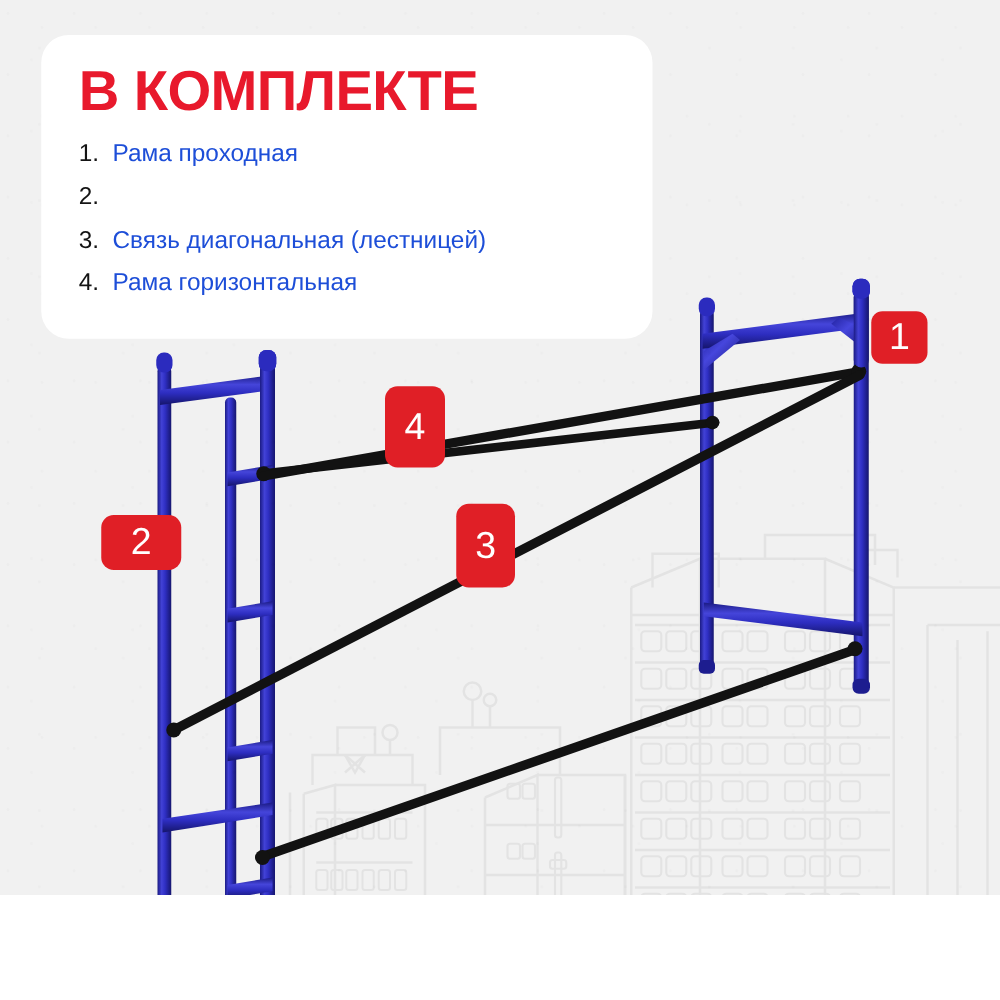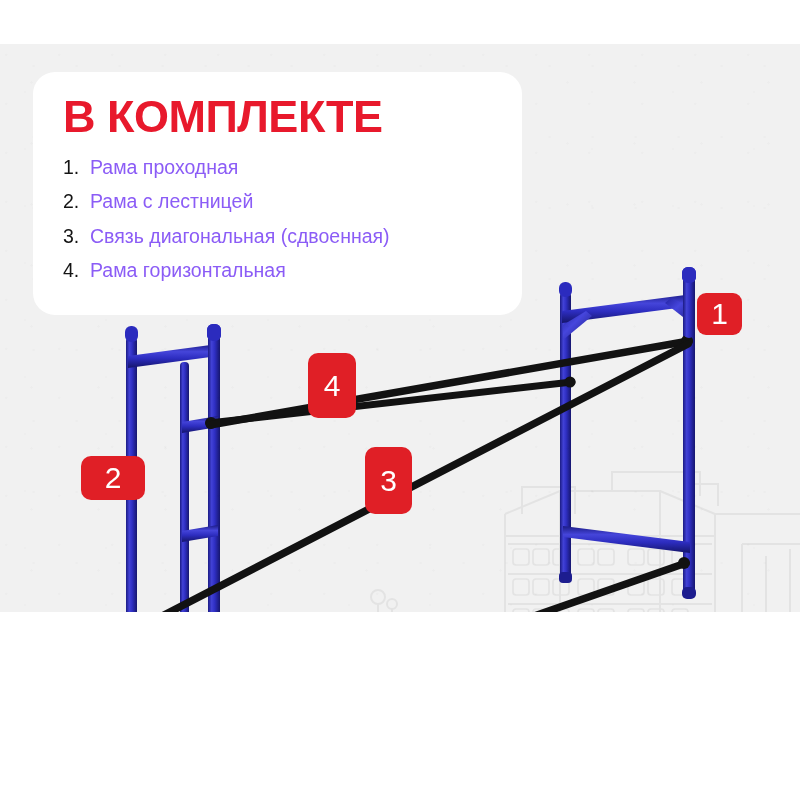--- a/index.html
+++ b/index.html
@@ -3,25 +3,24 @@
 <meta charset="utf-8">
 <style>
   html, body {
     margin: 0;
     padding: 0;
     background: #ffffff;
   }
   #stage {
     position: relative;
     width: 800px;
-    height: 568px;
+    height: 716px;
     overflow: hidden;
     background: #f1f1f1;
     font-family: "Liberation Sans", sans-serif;
-    margin-top: 44px;
   }
   
   #grain {
     position: absolute;
     inset: 0;
     pointer-events: none;
     opacity: .55;
     background-image:
       radial-gradient(circle at 12% 22%, rgba(0,0,0,.035) 0 1px, transparent 1.4px),
       radial-gradient(circle at 47% 63%, rgba(0,0,0,.03) 0 1px, transparent 1.4px),
@@ -63,21 +62,21 @@
     font-size: 19.5px;
     color: #141414;
     margin-bottom: 12px;
     line-height: 1.15;
   }
   .part-num {
     width: 27px;
     flex: 0 0 27px;
     color: #141414;
   }
-  .part-label { color: #8b5cf6; }
+  .part-label { color: #1d4ed8; }
 
   
   .badge {
     position: absolute;
     background: #e01f26;
     border-radius: 9px;
     color: #ffffff;
     font-size: 30px;
     font-weight: 500;
     display: flex;
@@ -424,25 +423,24 @@
 
   <div class="card">
     <h1 class="card-title">В КОМПЛЕКТЕ</h1>
     <ul class="parts-list">
       <li class="part-row">
         <span class="part-num">1.</span>
         <span class="part-label">Рама проходная</span>
       </li>
       <li class="part-row">
         <span class="part-num">2.</span>
-        <span class="part-label">Рама с лестницей</span>
       </li>
       <li class="part-row">
         <span class="part-num">3.</span>
-        <span class="part-label">Связь диагональная (сдвоенная)</span>
+        <span class="part-label">Связь диагональная (лестницей)</span>
       </li>
       <li class="part-row">
         <span class="part-num">4.</span>
         <span class="part-label">Рама горизонтальная</span>
       </li>
     </ul>
   </div>
 
   <div class="badge badge-1">1</div>
   <div class="badge badge-2">2</div>

